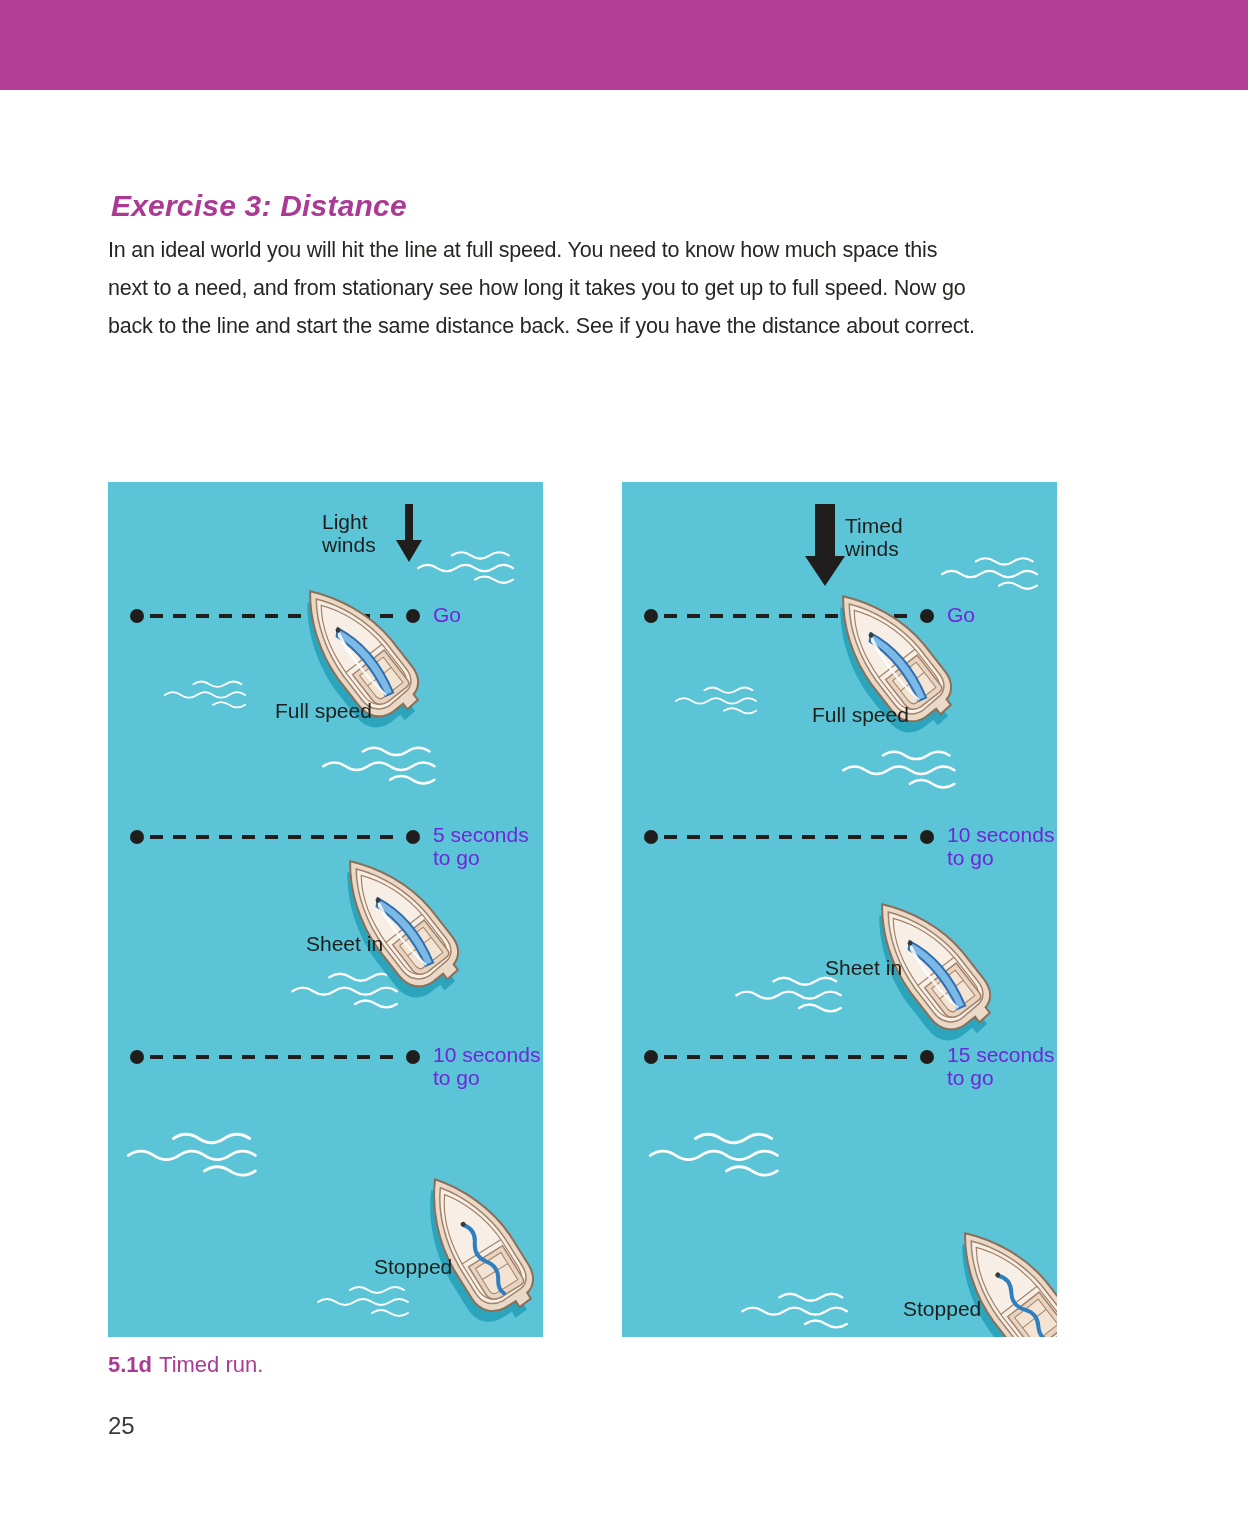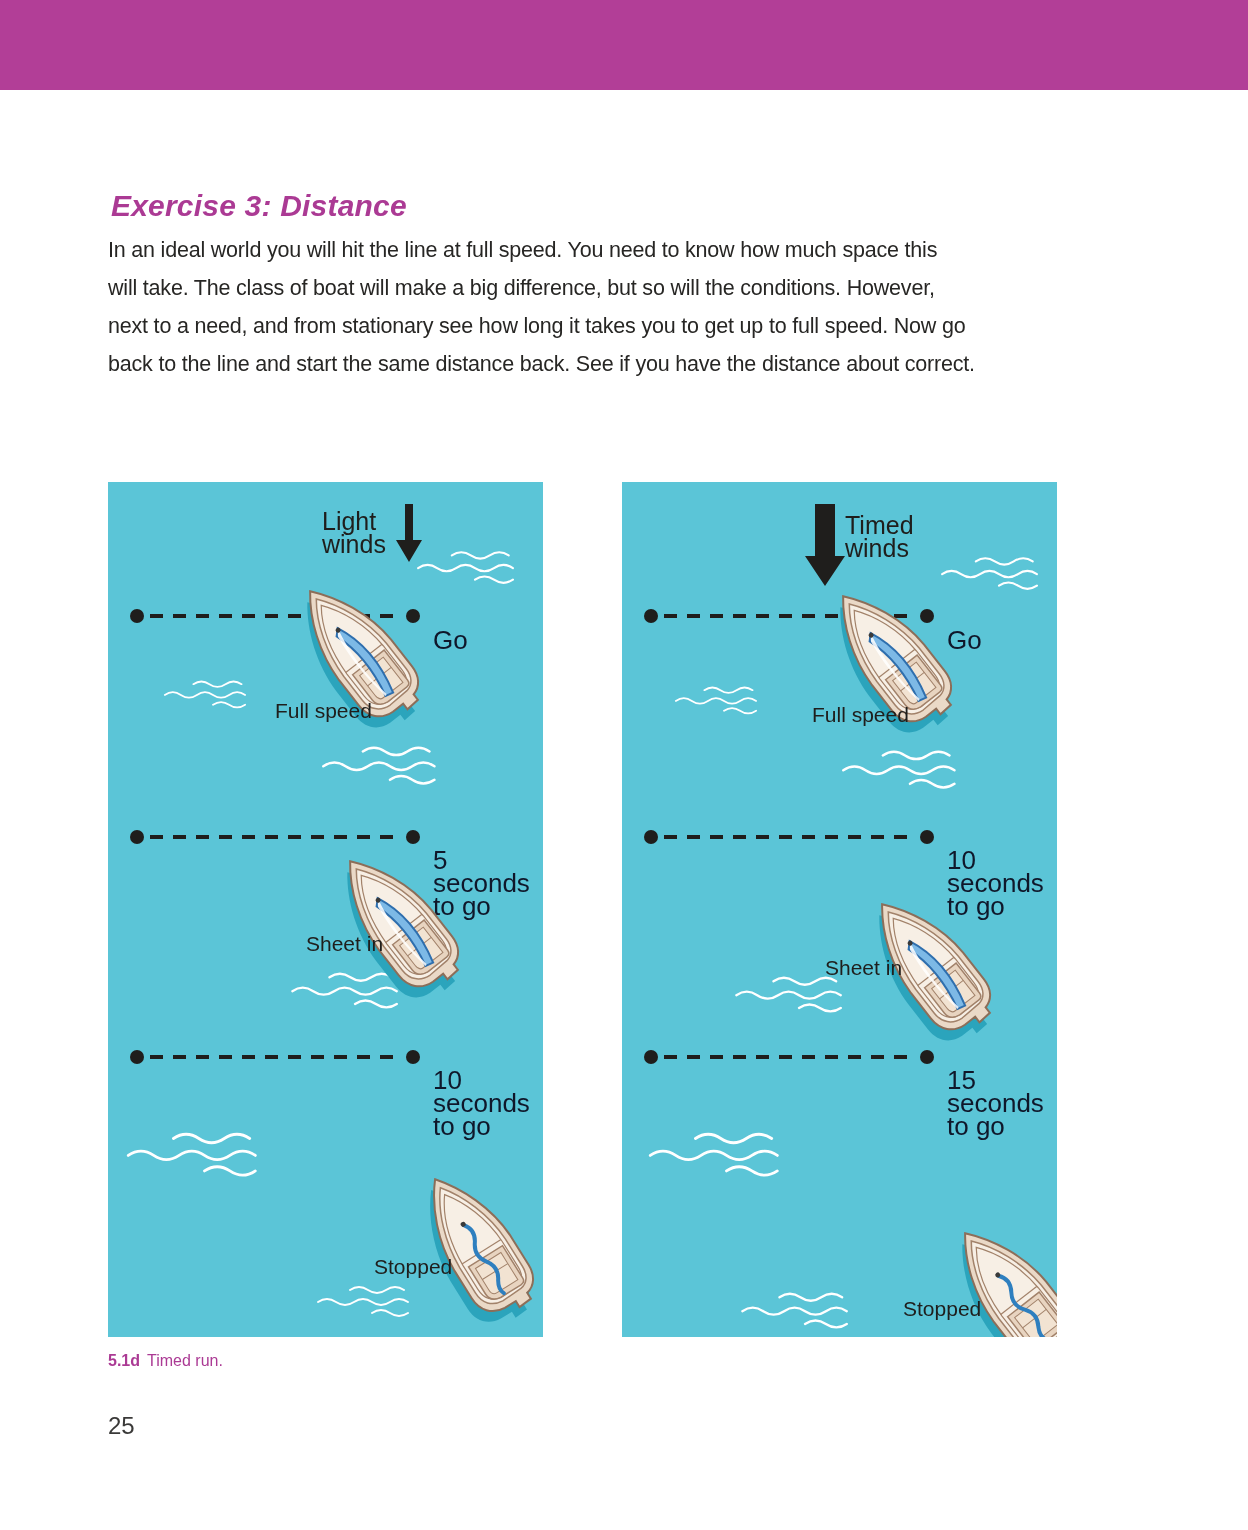--- a/index.html
+++ b/index.html
@@ -15,24 +15,24 @@
   .body-text {
     position:absolute; left:108px; top:231px; width:980px;
     color:#272624; font-size:21.5px; line-height:38px; letter-spacing:-0.2px;
   }
   .bline { white-space:nowrap; }
 
   .figure-row { position:absolute; left:108px; top:482px; display:flex; gap:79px; }
   .panel { position:relative; width:435px; height:855px; background:#5bc5d7; overflow:hidden; }
   .rip { position:absolute; }
   .wind-arrow { position:absolute; }
-  .wind-label { position:absolute; font-size:25px; line-height:23px; color:#1f1e1c; }
+  .wind-label { position:absolute; font-size:21px; line-height:23px; color:#1f1e1c; }
 
   .line-svg { position:absolute; left:21px; width:292px; height:16px; }
-  .line-label { position:absolute; left:325px; font-size:26px; line-height:23px; color:#0f172a;margin-top:26px; }
+  .line-label { position:absolute; left:325px; font-size:21px; line-height:23px; color:#6d28d9; }
   .p-l .line-1 { top:126px; }  .p-l .ll-1 { top:121px; }
   .p-l .line-2 { top:347px; }  .p-l .ll-2 { top:341px; }
   .p-l .line-3 { top:567px; }  .p-l .ll-3 { top:561px; }
   .p-r .line-1 { top:126px; }  .p-r .ll-1 { top:121px; }
   .p-r .line-2 { top:347px; }  .p-r .ll-2 { top:341px; }
   .p-r .line-3 { top:567px; }  .p-r .ll-3 { top:561px; }
 
   .boat { position:absolute; width:110px; height:170px; transform:rotate(-38deg); }
   .boat-label { position:absolute; font-size:21px; color:#1f1e1c; white-space:nowrap; }
 
@@ -48,21 +48,21 @@
   .p-r .b3 { left:338px; top:730px; }
   .p-r .bl1 { left:190px; top:221px; }
   .p-r .bl2 { left:203px; top:474px; }
   .p-r .bl3 { left:281px; top:815px; }
 
   .p-l .wind-arrow { left:288px; top:22px; }
   .p-l .wind-label { left:214px; top:28px; left:214px; }
   .p-r .wind-arrow { left:183px; top:22px; }
   .p-r .wind-label { left:223px; top:32px; }
 
-  .caption { position:absolute; left:108px; top:1352px; font-size:16px; color:#ab3a94; }
+  .caption { position:absolute; left:108px; top:1352px; font-size:22px; color:#ab3a94; }
   .cap-num { font-weight:bold; }
   .cap-text { margin-left:7px; }
   .page-num { position:absolute; left:108px; top:1412px; font-size:24px; color:#3a3938; }
 
   .defs-holder { position:absolute; width:0; height:0; overflow:hidden; }
 </style>
 </head>
 <body>
 
 <svg class="defs-holder" aria-hidden="true">
@@ -102,21 +102,20 @@
     </g>
   </defs>
 </svg>
 
 <div class="top-bar"></div>
 
 <h1 class="page-title">Exercise 3: Distance</h1>
 
 <div class="body-text">
   <div class="bline">In an ideal world you will hit the line at full speed. You need to know how much space this</div>
-  <div class="bline">will take. The class of boat will make a big difference, but so will the conditions. However,</div>
   <div class="bline">next to a need, and from stationary see how long it takes you to get up to full speed. Now go</div>
   <div class="bline">back to the line and start the same distance back. See if you have the distance about correct.</div>
 </div>
 
 <div class="figure-row">
 
   <div class="panel p-l">
     <svg class="rip" style="left:308px; top:66px;" width="118" height="38" viewBox="0 0 112 34">
         <use href="#ripple"></use>
       </svg>

